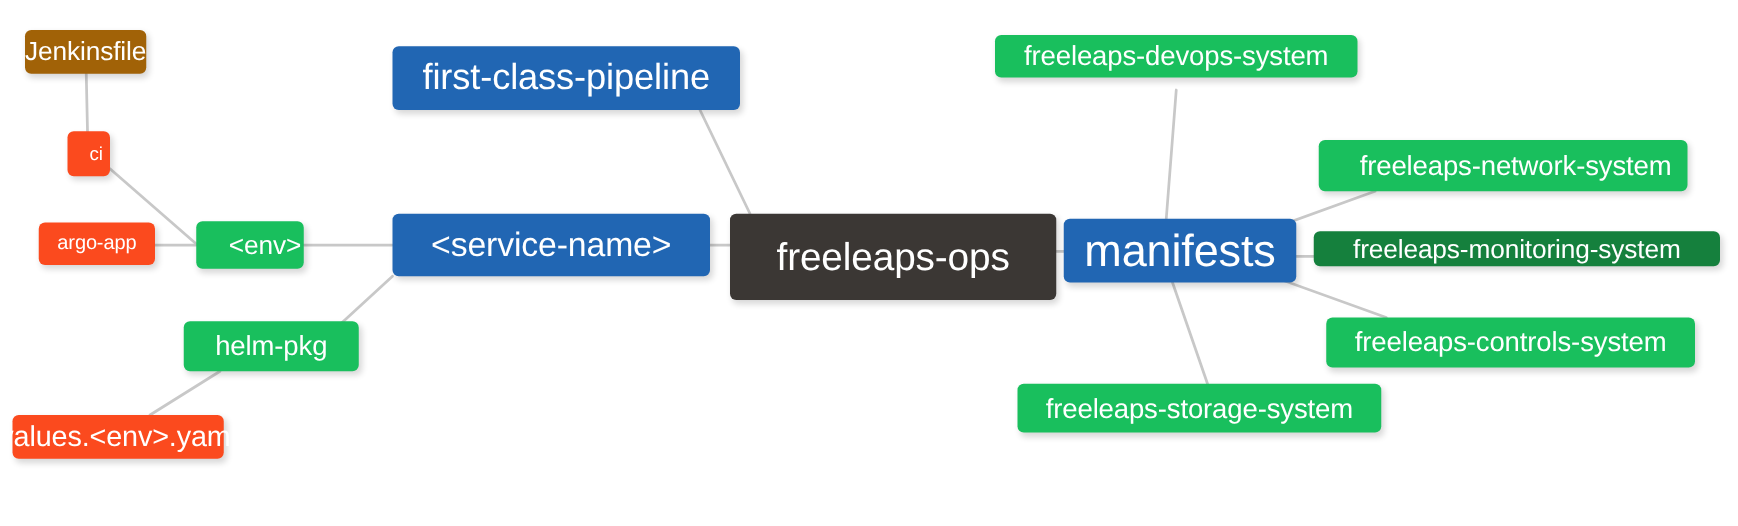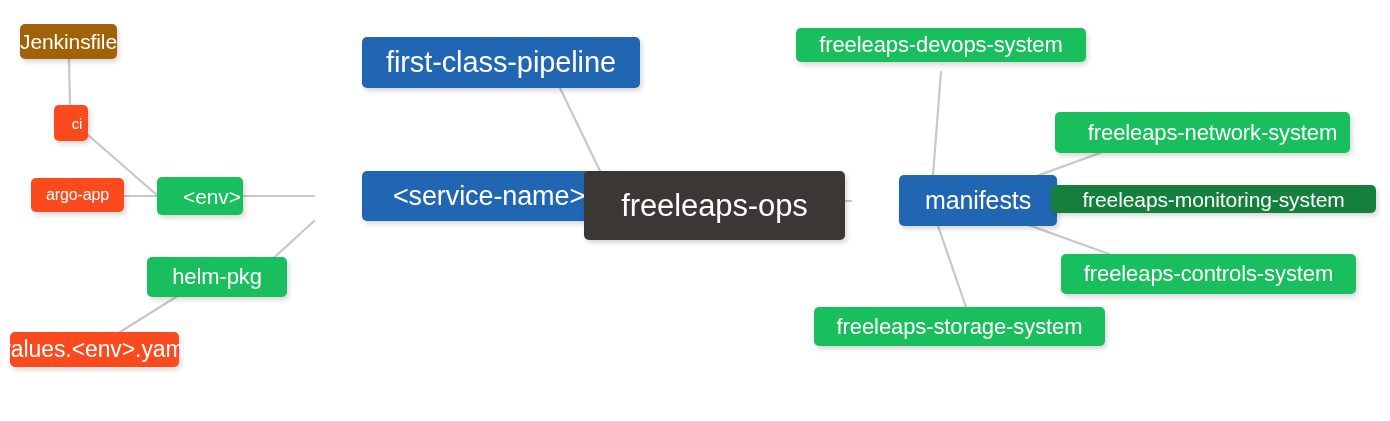--- a/index.html
+++ b/index.html
@@ -45,21 +45,21 @@
     line-height: 1;
     box-shadow: 2px 3px 5px rgba(0,0,0,0.16);
     letter-spacing: -0.1px;
   }
   .node-label {
     display: block;
     padding: 0 2px;
   }
   
   .n-root   { background: #3b3734; }
-  .n-blue   { background: #2166b3; margin-left: 48px; }
+  .n-blue   { background: #2166b3; }
   .n-green  { background: #19bf5d; }
   .n-orange { background: #fba22a; }
   .n-red    { background: #fb4a1e; }
 </style>
 </head>
 <body>
 
 <div id="mindmap">
   <svg id="edge-layer" viewBox="0 0 1390 421" width="1390" height="421">
       <line x1="69" y1="59" x2="70" y2="105" class="edge" stroke="#c8c8c8"></line>
@@ -98,21 +98,21 @@
       </div>
       <div class="node n-blue" style="left: 314px; top: 37px; width: 278px; height: 51px; font-size: 29px; background: rgb(33, 102, 179);">
         <span class="node-label">first-class-pipeline</span>
       </div>
       <div class="node n-blue" style="left: 314px; top: 171px; width: 254px; height: 50px; font-size: 27px; background: rgb(33, 102, 179);">
         <span class="node-label">&lt;service-name&gt;</span>
       </div>
       <div class="node n-root" style="left: 584px; top: 171px; width: 261px; height: 69px; font-size: 31px; background: rgb(59, 55, 52);">
         <span class="node-label">freeleaps-ops</span>
       </div>
-      <div class="node n-blue" style="left: 851px; top: 175px; width: 158px; height: 51px; font-size: 25px; background: rgb(33, 102, 179);">
+      <div class="node n-blue" style="left: 851px; top: 175px; width: 186px; height: 51px; font-size: 36px; background: rgb(33, 102, 179);">
         <span class="node-label">manifests</span>
       </div>
       <div class="node n-green" style="left: 796px; top: 28px; width: 290px; height: 34px; font-size: 22px; background: rgb(25, 191, 93);">
         <span class="node-label">freeleaps-devops-system</span>
       </div>
       <div class="node n-green" style="left: 1055px; top: 112px; width: 295px; height: 41px; font-size: 22px; background: rgb(25, 191, 93); padding-left: 20px;">
         <span class="node-label">freeleaps-network-system</span>
       </div>
       <div class="node n-green" style="left: 1051px; top: 185px; width: 325px; height: 28px; font-size: 21px; background: #15803d;">
         <span class="node-label">freeleaps-monitoring-system</span>

